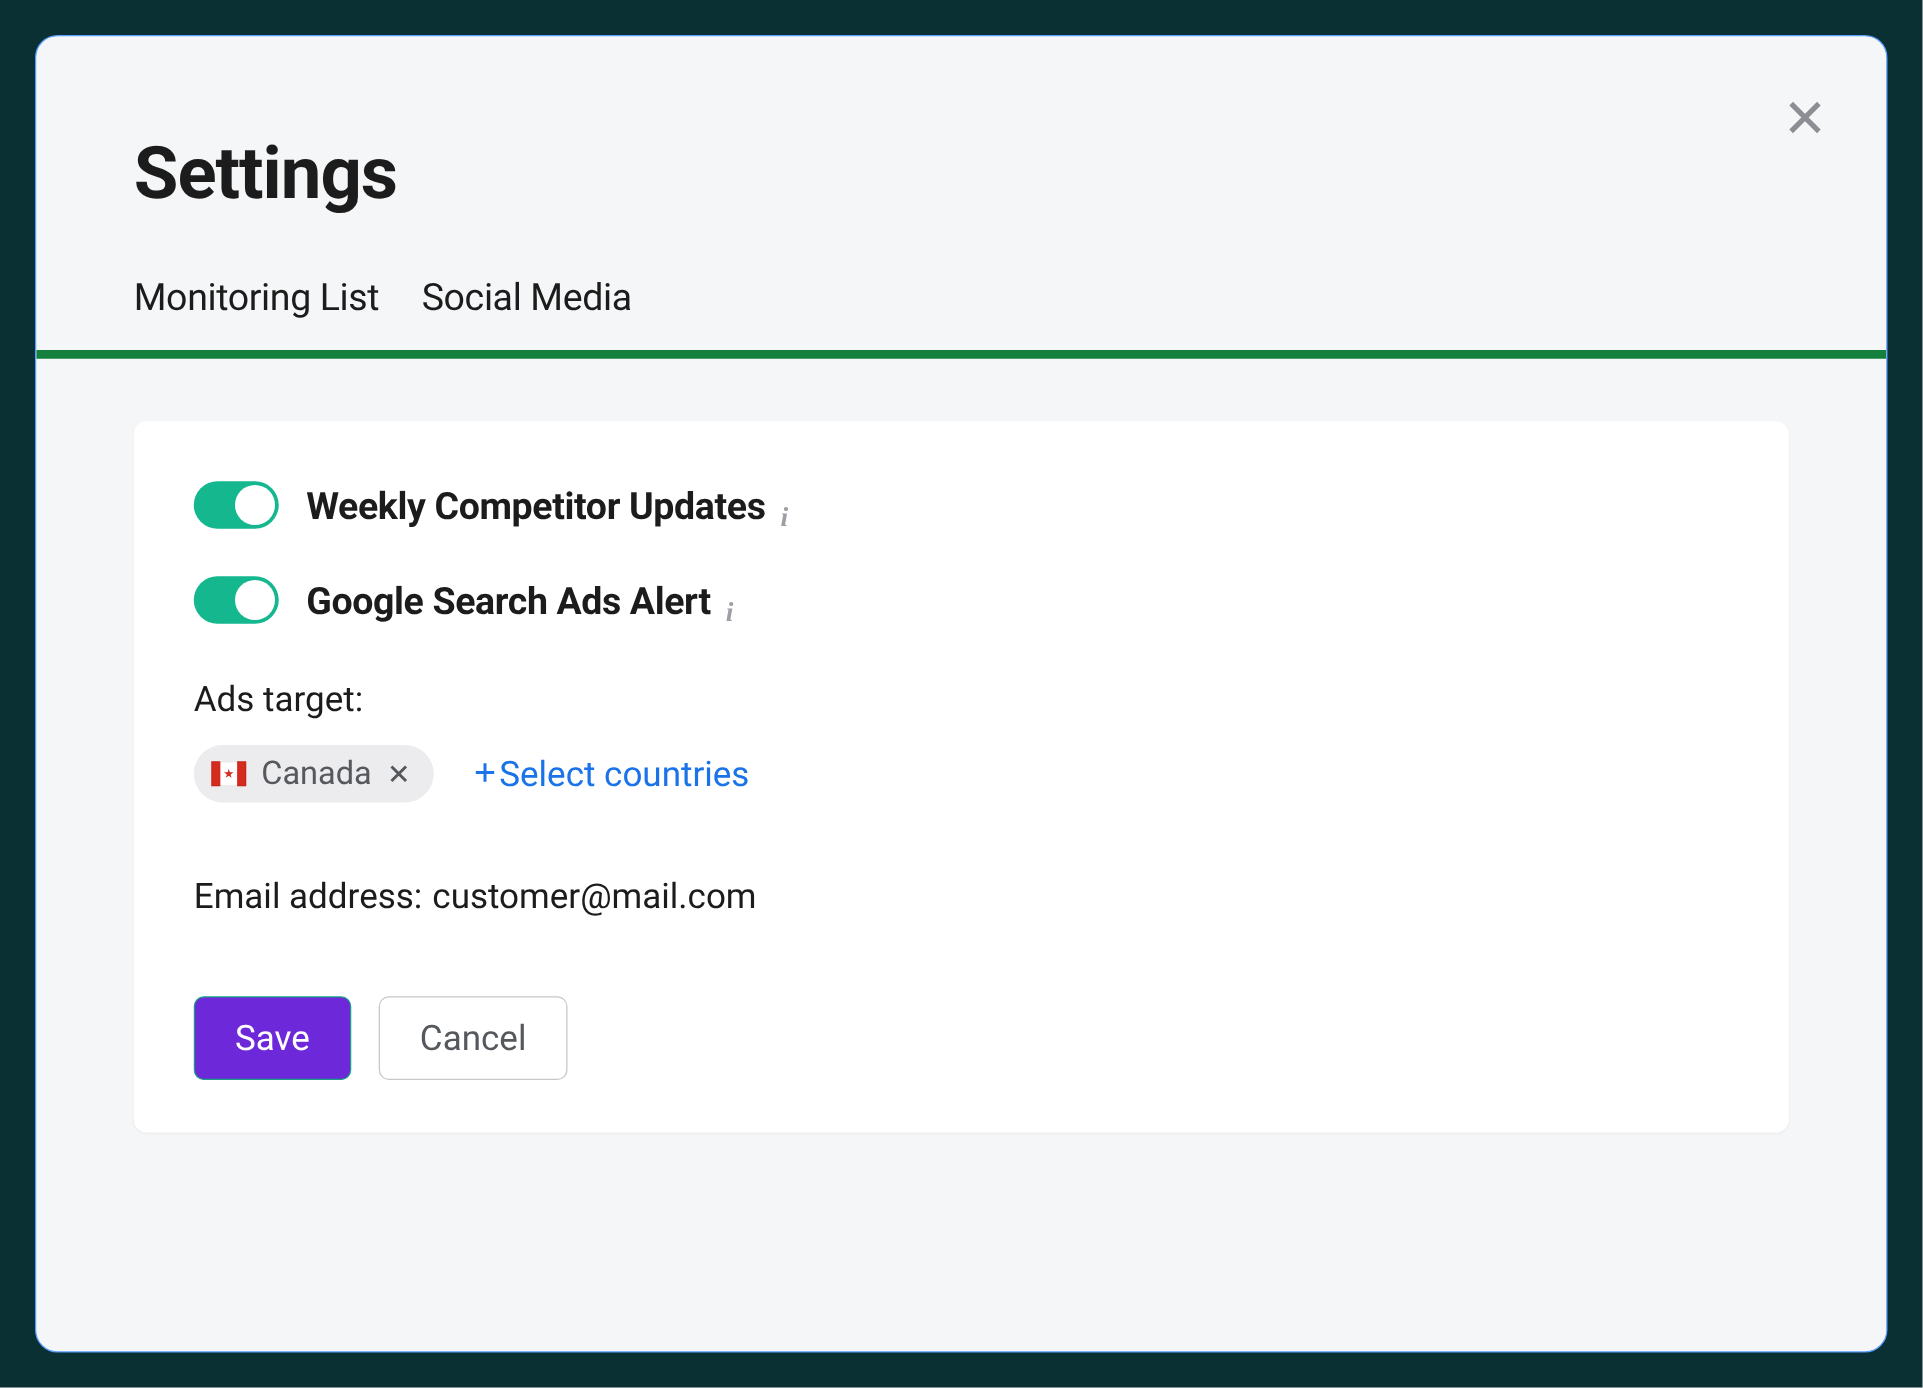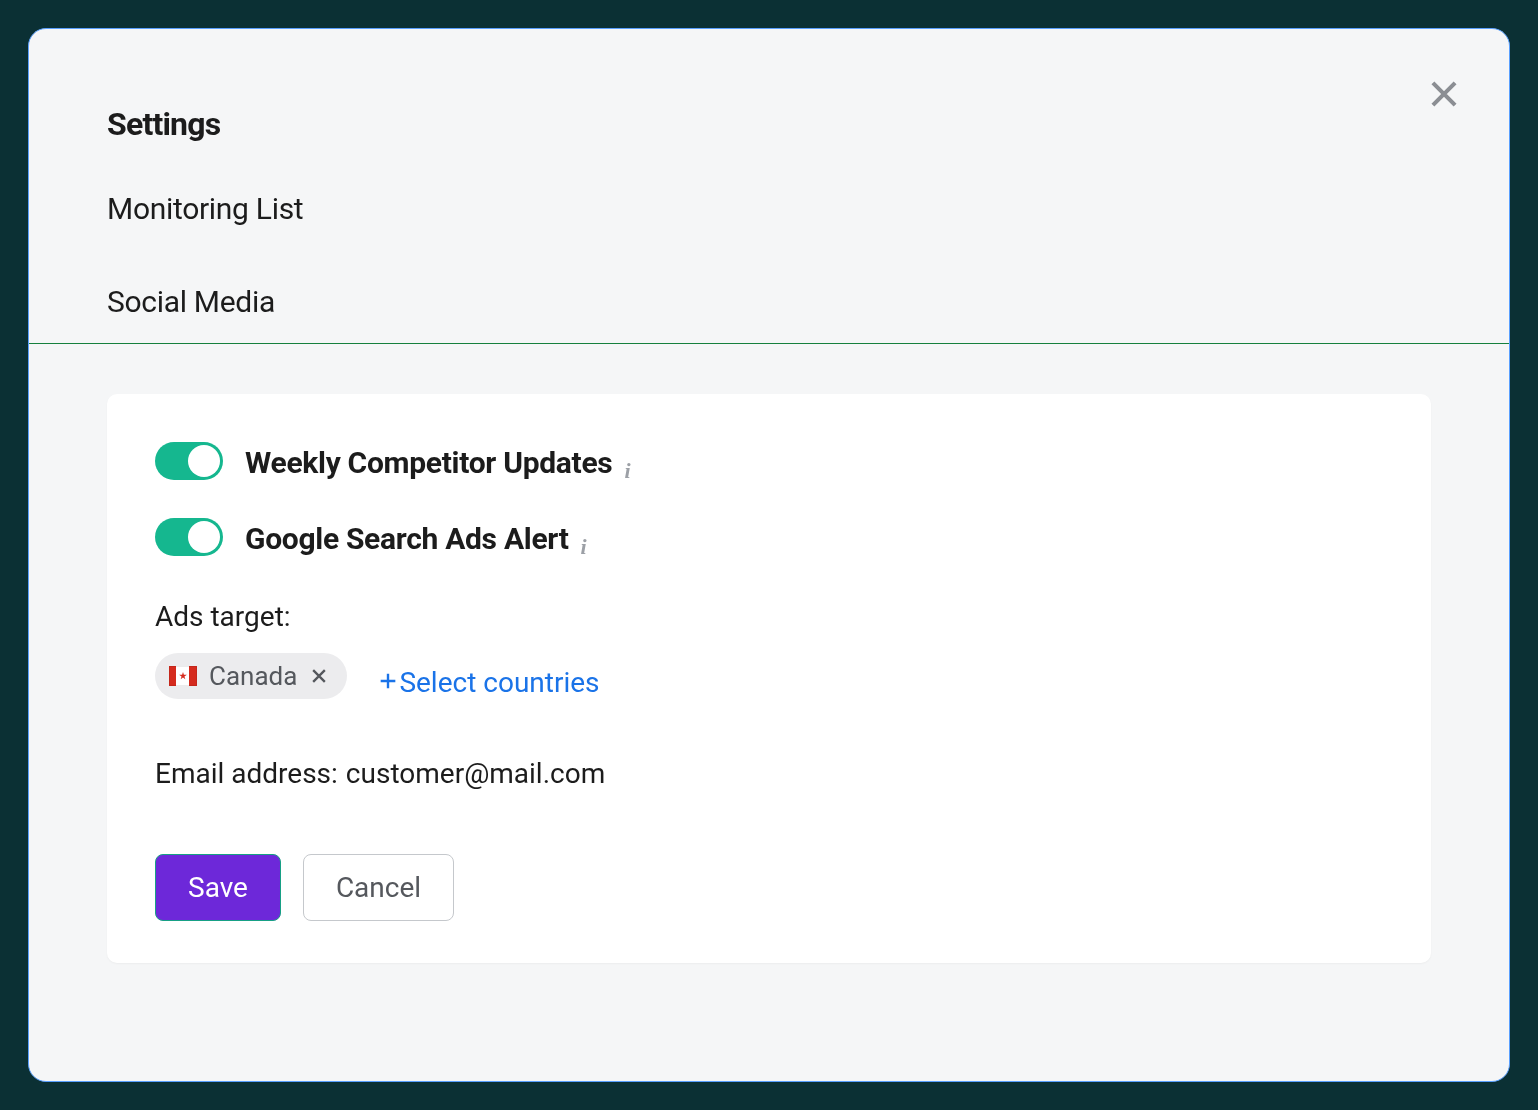--- a/index.html
+++ b/index.html
@@ -34,31 +34,30 @@
     .close-btn svg {
       width: 38px;
       height: 38px;
       stroke: currentColor;
       stroke-width: 2.6;
     }
     .header {
       padding: 76px 78px 0 78px;
     }
     .title {
-      font-size: 32px;
+      font-size: 58px;
       font-weight: 700;
       color: #1c1c1c;
       letter-spacing: -0.8px;
     }
     .tabs {
       display: flex;
       gap: 34px;
       padding: 48px 78px 0 78px;
-      border-bottom: 1px solid #15803d;
-      flex-direction: column;
+      border-bottom: 7px solid #15803d;
     }
     .tab {
       font-size: 30px;
       color: #1c1c1c;
       padding-bottom: 24px;
       cursor: pointer;
       position: relative;
       letter-spacing: -0.3px;
     }
     .tab.active::after {
@@ -118,21 +117,21 @@
       margin-left: -10px;
     }
     .section-label {
       font-size: 28px;
       color: #1c1c1c;
       margin-top: 44px;
       margin-bottom: 20px;
     }
     .chips-row {
       display: flex;
-      align-items: flex-end;
+      align-items: center;
       gap: 18px;
       flex-wrap: wrap;
     }
     .chip {
       display: flex;
       align-items: center;
       gap: 12px;
       background: #ececee;
       border-radius: 999px;
       padding: 8px 18px 8px 14px;

